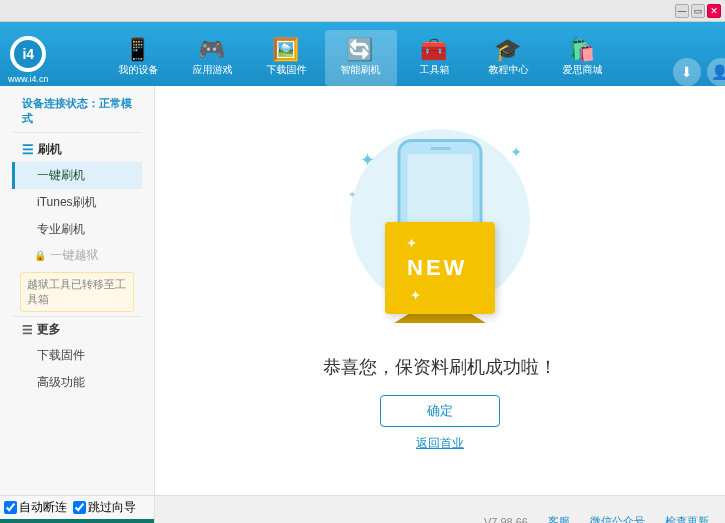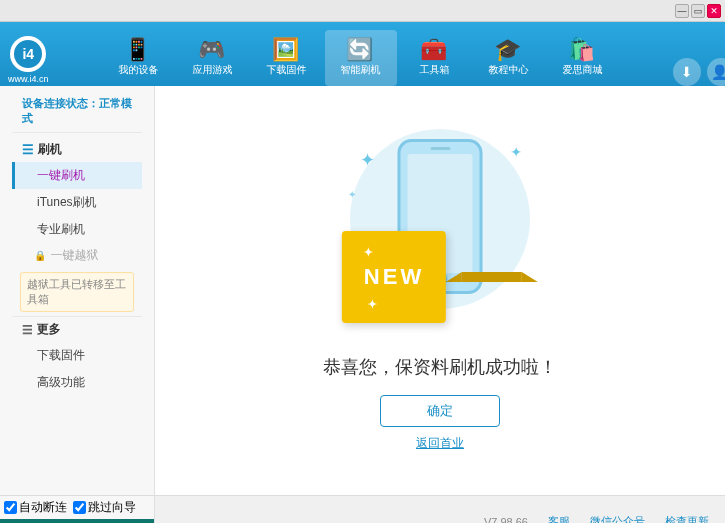--- a/index.html
+++ b/index.html
@@ -155,21 +155,21 @@
     .sidebar-item {
       padding: 5px 10px 5px 22px;
       font-size: 12px;
       color: #444;
       cursor: pointer;
       border-left: 3px solid transparent;
     }
     .sidebar-item.active {
       background: #e0f0fa;
       border-left: 3px solid #1a8ec7;
-      color: #a21caf;
+      color: #14532d;
     }
 
     .sidebar-disabled {
       padding: 4px 10px 4px 22px;
       font-size: 12px;
       color: #aaa;
       display: flex;
       align-items: center;
       gap: 4px;
     }
@@ -420,21 +420,21 @@
           <div style="position:absolute;top:12px;left:7px;right:7px;bottom:18px;background:#d5eef8;border-radius:3px;"></div>
           <div style="position:absolute;bottom:5px;left:50%;transform:translateX(-50%);width:14px;height:14px;border-radius:50%;border:2px solid #80c8e8;background:#c0e4f5;"></div>
           <div style="position:absolute;top:5px;left:50%;transform:translateX(-50%);width:20px;height:3px;border-radius:2px;background:#90cce0;"></div>
         </div>
       </div>
 
       <span class="sparkle" style="position:absolute;top:20px;left:30px;color:#6cc8e8;font-size:18px;">✦</span>
       <span class="sparkle" style="position:absolute;top:15px;right:28px;color:#6cc8e8;font-size:14px;">✦</span>
       <span class="sparkle" style="position:absolute;top:60px;left:18px;color:#90d4ee;font-size:10px;">✦</span>
 
-      <div style="position:absolute;bottom:16px;left:50%;transform:translateX(-50%);display:flex;flex-direction:row;align-items:center;">
+      <div style="position:absolute;bottom:16px;left:50%;transform:translateX(-50%);display:flex;flex-direction:column;align-items:center;">
         <div style="background:#f5c200;color:white;font-size:22px;font-weight:900;padding:7px 22px;border-radius:4px;letter-spacing:3px;box-shadow:2px 3px 8px rgba(0,0,0,0.18);position:relative;z-index:2;">
           <span style="font-size:11px;vertical-align:middle;margin-right:4px;">✦</span>
           <span>NEW</span>
           <span style="font-size:11px;vertical-align:middle;margin-left:4px;">✦</span>
         </div>
 
         <div style="display:flex;margin-top:-1px;z-index:1;">
           <div style="width:0;height:0;border-right:16px solid #c89800;border-top:10px solid transparent;border-bottom:0 solid transparent;"></div>
           <div style="flex:1;height:10px;background:#c89800;min-width:60px;"></div>
           <div style="width:0;height:0;border-left:16px solid #c89800;border-top:10px solid transparent;border-bottom:0 solid transparent;"></div>

